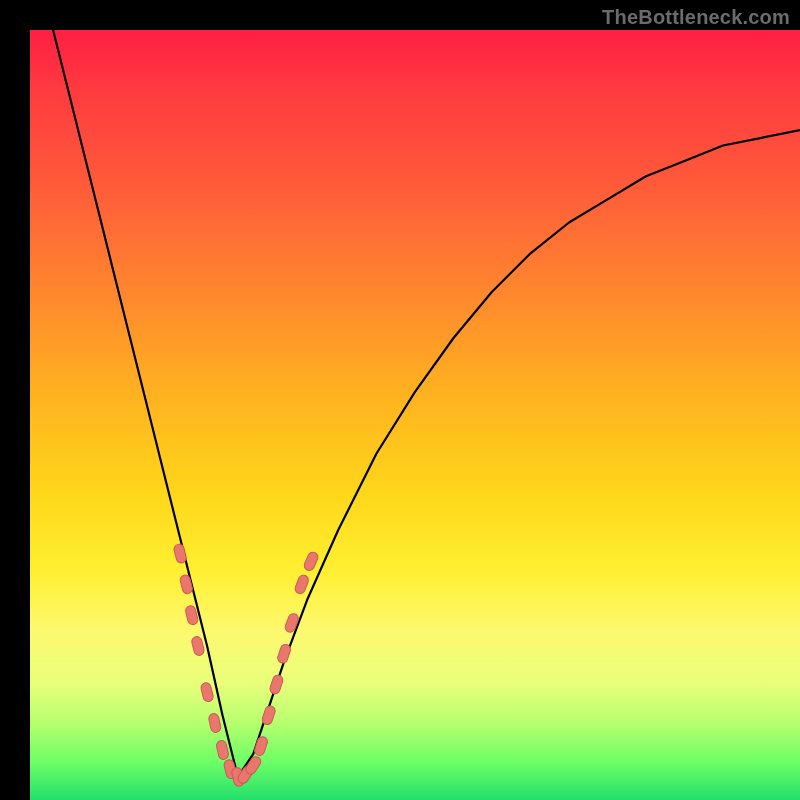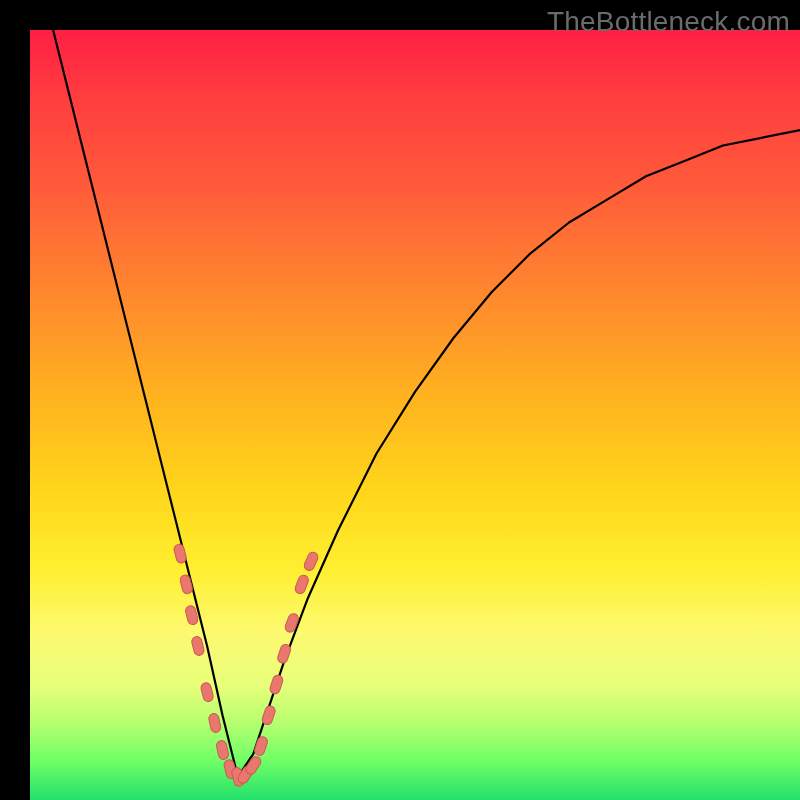--- a/index.html
+++ b/index.html
@@ -37,22 +37,22 @@
       #b6ff6e 90%,
       #6eff66 95%,
       #22e06a 100%
     );
   }
   .watermark {
     position: absolute;
     top: 6px;
     right: 10px;
     color: #6b6b6b;
-    font-size: 28px;
-    font-weight: 400;
+    font-size: 20px;
+    font-weight: 700;
     letter-spacing: 0.2px;
     user-select: none;
   }
   svg.curve {
     position: absolute;
     left: 0;
     top: 0;
     width: 770px;
     height: 770px;
     overflow: visible;

